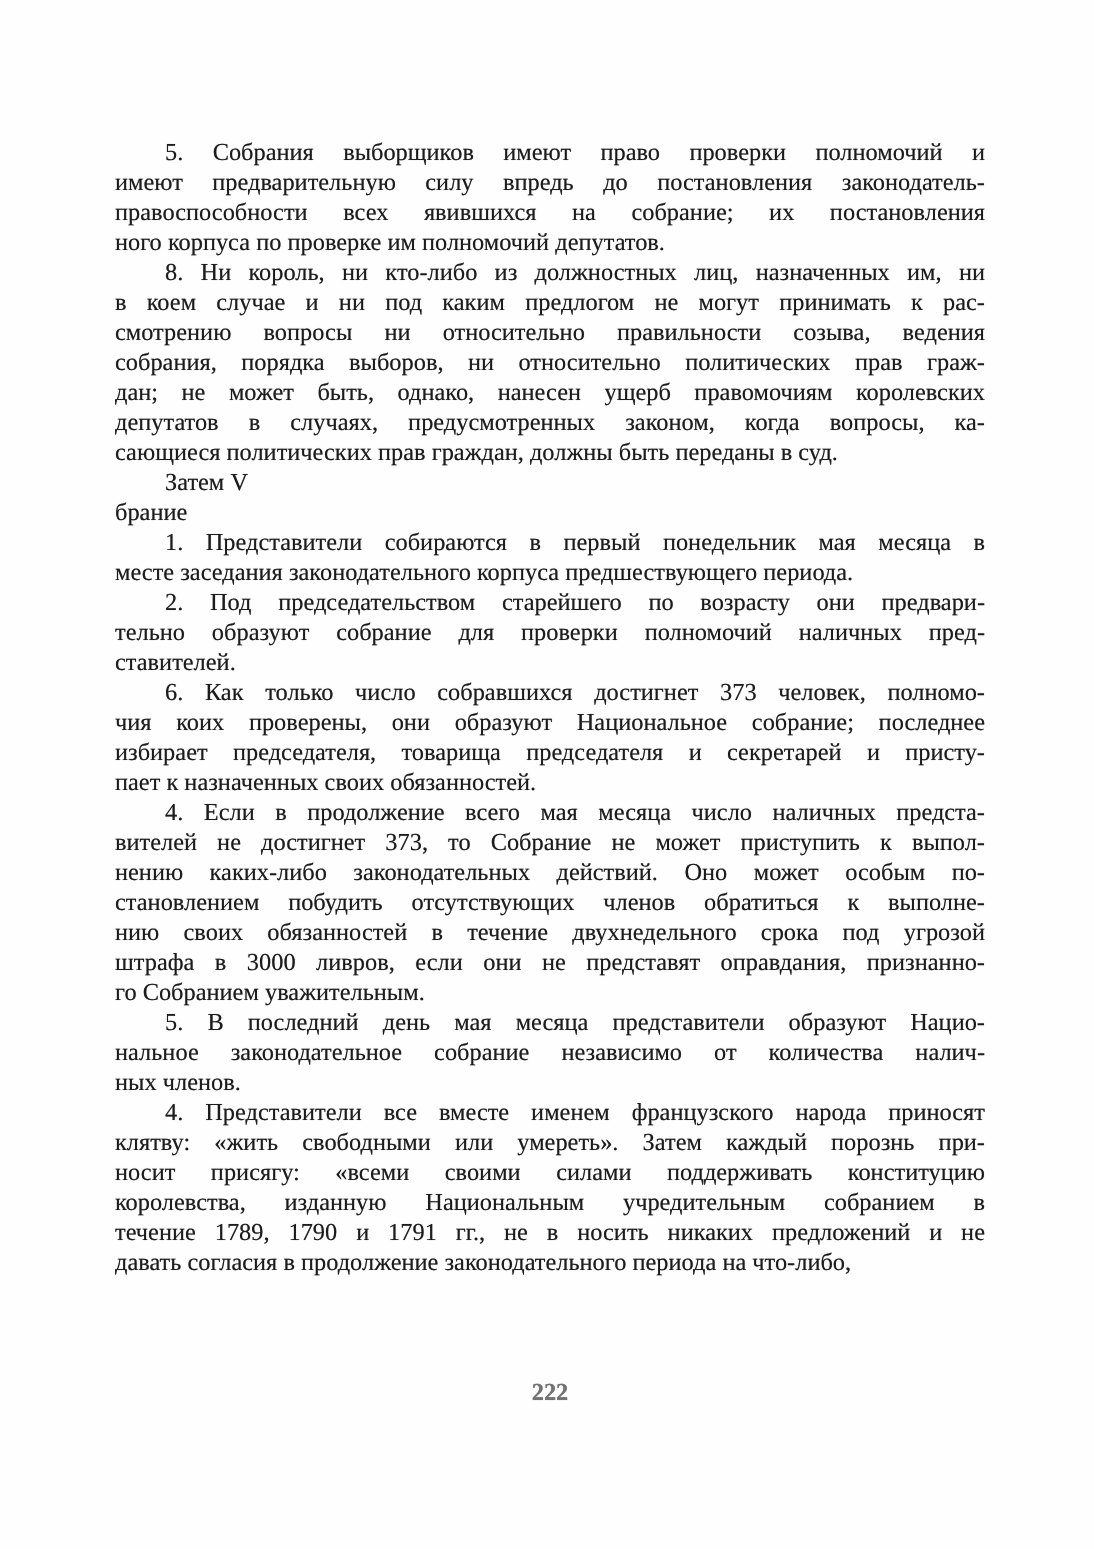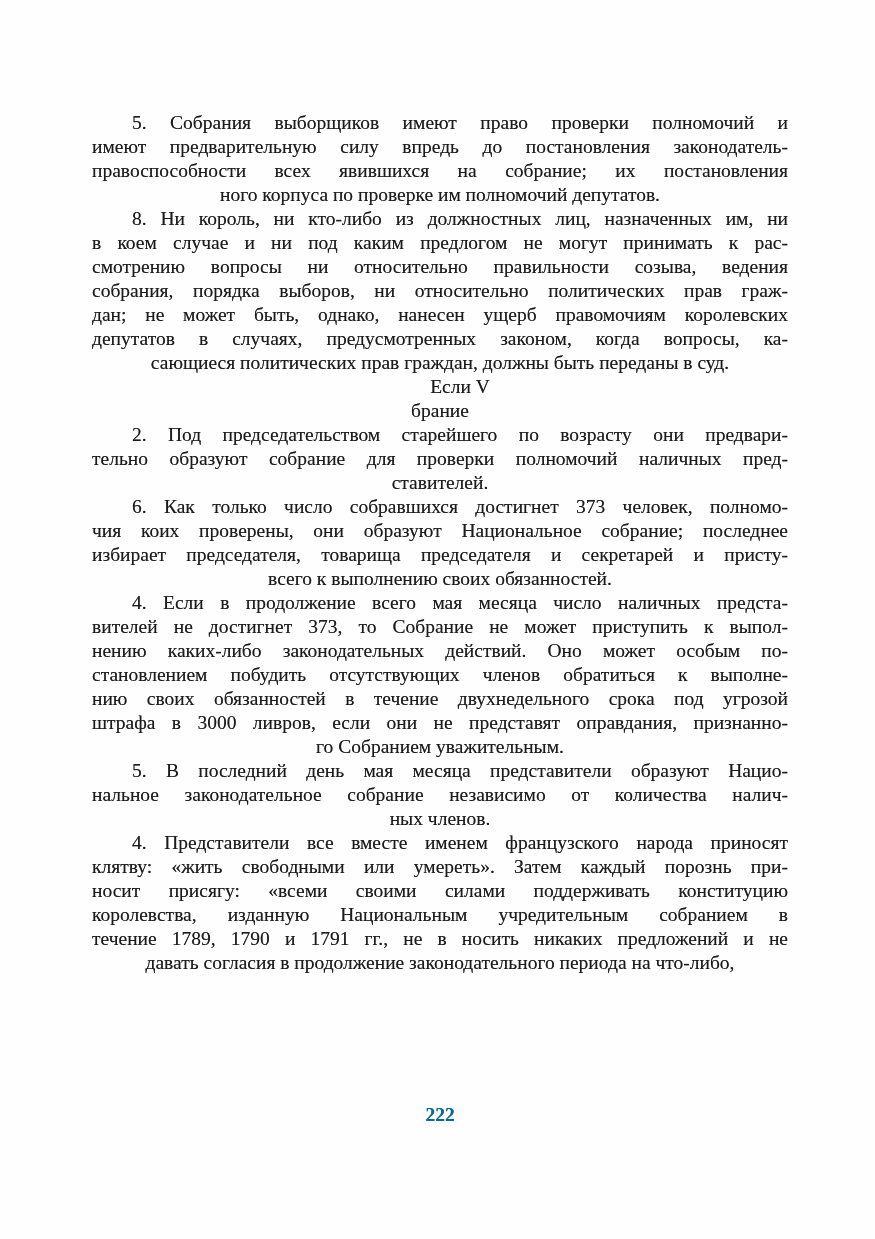--- a/index.html
+++ b/index.html
@@ -31,30 +31,30 @@
   }
   .para { margin: 0; }
   .line {
     text-align: justify;
     text-align-last: justify;
     white-space: normal;
     overflow: hidden;
     height: 24px;
   }
   .line.first { text-indent: 40px; }
-  .line.last  { text-align: center; text-align-last: auto; }
+  .line.last  { text-align: left; text-align-last: auto; }
   .page-footer {
     position: absolute;
     left: 92px;
     top: 1104px;
     width: 696px;
     text-align: center;
     font-size: 19.5px;
     font-weight: bold;
-    color: #0369a1;
+    color: #737373;
     text-shadow: 0 0 0.6px rgba(20,20,20,0.55);
   }
 </style>
 </head>
 <body>
 
 <div class="page">
   <div class="text-block">
       <div class="para">
         <div class="line first">5. Собрания выборщиков имеют право проверки полномочий и</div>
@@ -65,35 +65,39 @@
       <div class="para">
         <div class="line first">8. Ни король, ни кто-либо из должностных лиц, назначенных им, ни</div>
         <div class="line">в коем случае и ни под каким предлогом не могут принимать к рас-</div>
         <div class="line">смотрению вопросы ни относительно правильности созыва, ведения</div>
         <div class="line">собрания, порядка выборов, ни относительно политических прав граж-</div>
         <div class="line">дан; не может быть, однако, нанесен ущерб правомочиям королевских</div>
         <div class="line">депутатов в случаях, предусмотренных законом, когда вопросы, ка-</div>
         <div class="line last">сающиеся политических прав граждан, должны быть переданы в суд.</div>
       </div>
       <div class="para">
-        <div class="line first last">Если V</div>
+        <div class="line first last">Затем V</div>
       </div>
       <div class="para">
         <div class="line last">брание</div>
+      </div>
+      <div class="para">
+        <div class="line first">1. Представители собираются в первый понедельник мая месяца в</div>
+        <div class="line last">месте заседания законодательного корпуса предшествующего периода.</div>
       </div>
       <div class="para">
         <div class="line first">2. Под председательством старейшего по возрасту они предвари-</div>
         <div class="line">тельно образуют собрание для проверки полномочий наличных пред-</div>
         <div class="line last">ставителей.</div>
       </div>
       <div class="para">
         <div class="line first">6. Как только число собравшихся достигнет 373 человек, полномо-</div>
         <div class="line">чия коих проверены, они образуют Национальное собрание; последнее</div>
         <div class="line">избирает председателя, товарища председателя и секретарей и присту-</div>
-        <div class="line last">всего к выполнению своих обязанностей.</div>
+        <div class="line last">пает к назначенных своих обязанностей.</div>
       </div>
       <div class="para">
         <div class="line first">4. Если в продолжение всего мая месяца число наличных предста-</div>
         <div class="line">вителей не достигнет 373, то Собрание не может приступить к выпол-</div>
         <div class="line">нению каких-либо законодательных действий. Оно может особым по-</div>
         <div class="line">становлением побудить отсутствующих членов обратиться к выполне-</div>
         <div class="line">нию своих обязанностей в течение двухнедельного срока под угрозой</div>
         <div class="line">штрафа в 3000 ливров, если они не представят оправдания, признанно-</div>
         <div class="line last">го Собранием уважительным.</div>
       </div>

